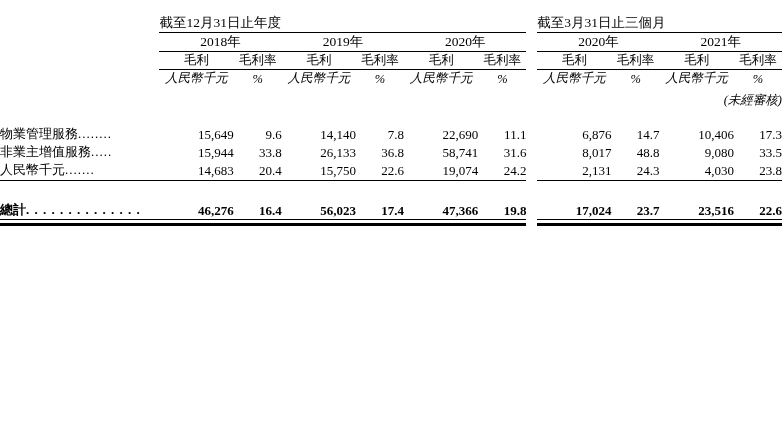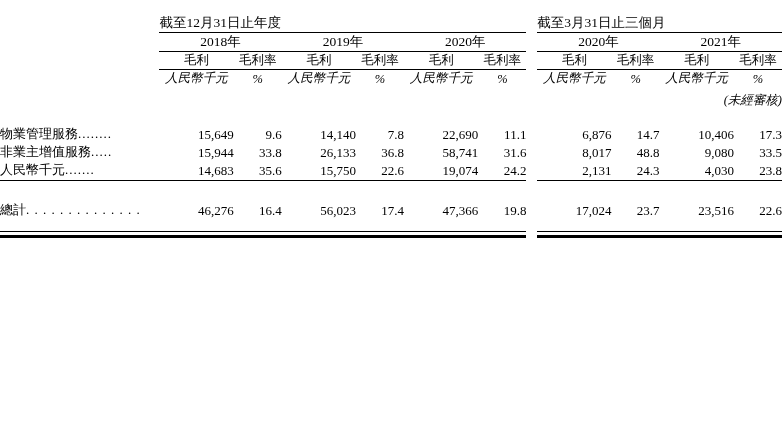--- a/index.html
+++ b/index.html
@@ -90,23 +90,23 @@
   .num {
     text-align: right;
     font-size: 13px;
     padding-top: 9px;
     padding-bottom: 3px;
     white-space: nowrap;
     padding-right: 2px;
   }
   .total .row-label,
   .total .num {
-    font-weight: normal;
+    font-weight: bold;
     padding-top: 10px;
-    padding-bottom: 12px;
+    padding-bottom: 0;
   }
   .rule-thin td { border-bottom: 1px solid #000; height: 1px; font-size: 0; line-height: 0; }
   .rule-none td { height: 10px; font-size: 0; line-height: 0; }
   .dbl-top td { border-top: 1px solid #000; height: 3px; font-size:0; line-height:0;}
   .dbl-bot td { border-top: 3px solid #000; height: 2px; font-size: 0; line-height: 0; }
   .spacer-md td { height: 16px; font-size: 0; line-height: 0; }
   .dots {
     letter-spacing: 1px;
   }
 </style>
@@ -213,21 +213,21 @@
         <td></td>
         <td class="num">8,017</td>
         <td class="num">48.8</td>
         <td class="num">9,080</td>
         <td class="num">33.5</td>
       </tr>
 
       <tr>
         <td class="row-label"><span>人民幣千元</span><span class="dots">.......</span></td>
         <td class="num">14,683</td>
-        <td class="num">35.6</td>
+        <td class="num">20.4</td>
         <td class="num">15,750</td>
         <td class="num">22.6</td>
         <td class="num">19,074</td>
         <td class="num">24.2</td>
         <td></td>
         <td class="num">2,131</td>
         <td class="num">24.3</td>
         <td class="num">4,030</td>
         <td class="num">23.8</td>
       </tr>

